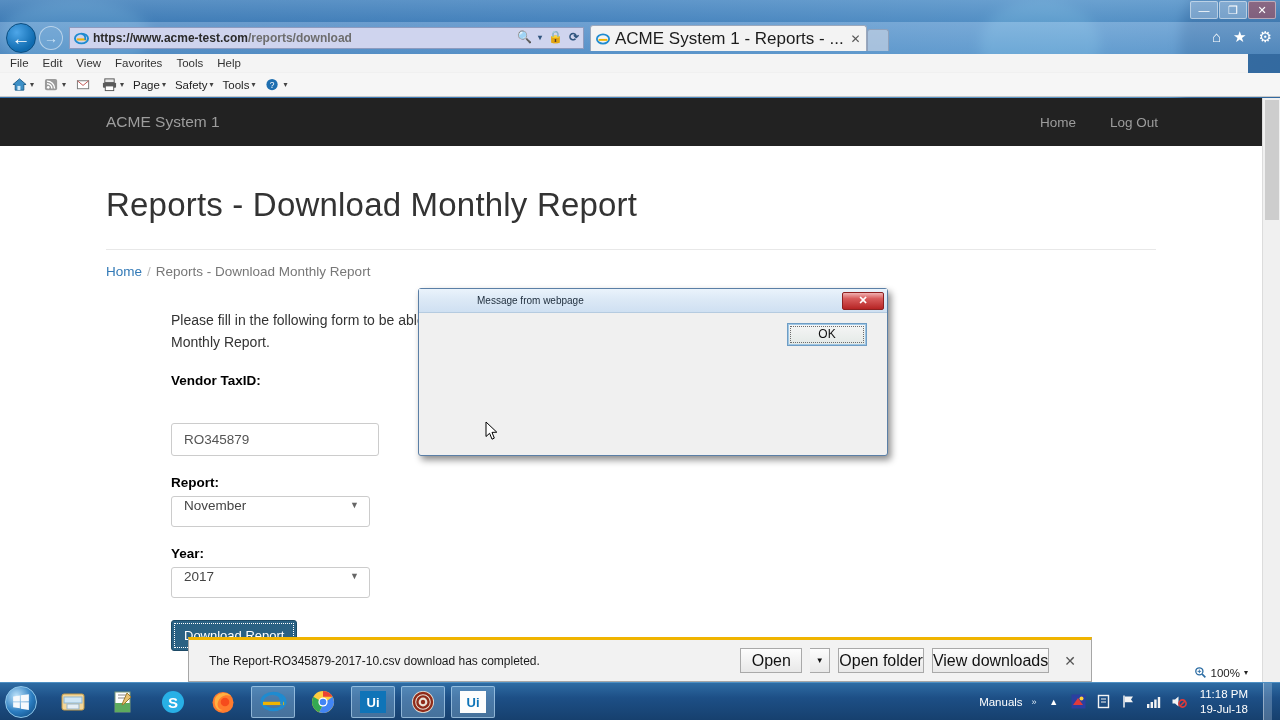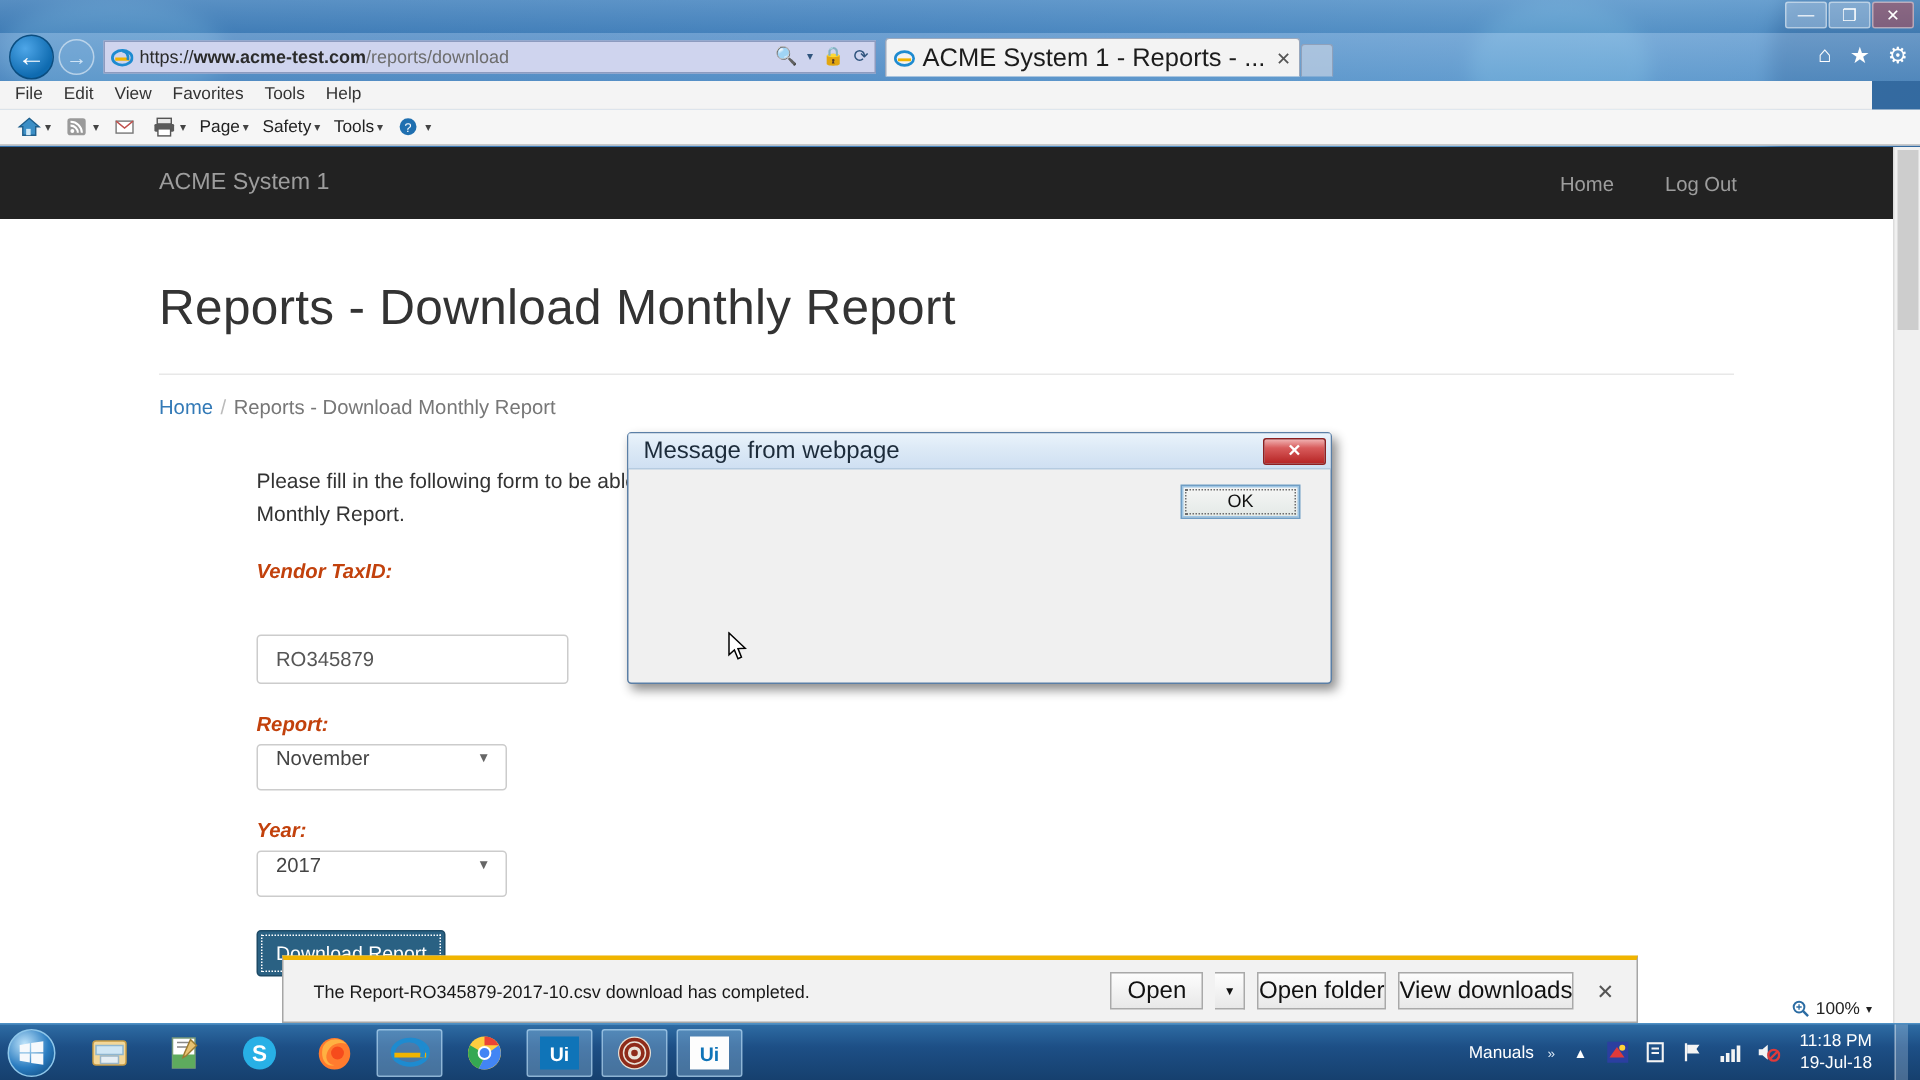--- a/index.html
+++ b/index.html
@@ -49,21 +49,21 @@
     justify-content:center; font-size:19px; line-height:1; font-weight:bold;
   }
   #fwd-btn {
     margin-left:3px; width:24px; height:24px; border-radius:50%;
     background: rgba(120,170,215,.45); border:1px solid rgba(255,255,255,.5);
     color:#cfe4f6; display:flex; align-items:center; justify-content:center; font-size:14px;
   }
   #address-bar {
     margin-left:6px; width:515px; height:22px; background:#cfd4ee;
     border:1px solid #8d9bbf; display:flex; align-items:center; padding:0 4px;
-    position:relative; overflow:hidden;
+    position:relative; overflow:hidden;font-weight:bold;
   }
   #addr-fav { width:15px; height:15px; margin-right:4px; }
   #addr-text { font-size:12px; color:#2b2b2b; white-space:nowrap; }
   #addr-text .dim { color:#6d6d6d; }
   #addr-icons { position:absolute; right:4px; top:2px; display:flex; gap:6px; align-items:center; color:#31557e; font-size:12px; }
 
   
   #tab-strip { position:absolute; left:590px; top:25px; display:flex; align-items:flex-end; }
   #tab1 {
     height:26px; min-width:182px; background:#f3f3f3; border:1px solid #9aa8bd;
@@ -109,27 +109,27 @@
 
   #page-body { padding:0 106px; }
   #page-title { font-size:33px; font-weight:400; color:#333; margin-top:40px; letter-spacing:.2px; }
   #title-rule { border-bottom:1px solid #e8e8e8; margin-top:25px; }
   #breadcrumb { margin-top:14px; font-size:13.5px; color:#777; }
   #breadcrumb a { color:#337ab7; text-decoration:none; }
   #breadcrumb .sep { color:#bbb; margin:0 5px; }
 
   #form-area { margin-left:65px; margin-top:30px; }
   .intro { font-size:14px; color:#333; line-height:1.6; max-width:400px; }
-  .field-label { font-weight:bold; font-size:13.5px; color:#c2410c; margin-top:19px; margin-bottom:6px;font-style:italic; }
+  .field-label { font-weight:bold; font-size:13.5px; color:#000000; margin-top:19px; margin-bottom:6px; }
   .text-input {
     width:208px; height:33px; border:1px solid #ccc; border-radius:3px;
     font-size:13.5px; color:#555; padding:0 12px; background:#fff; outline:none;margin-top:29px;
   }
   .select-box {
-    width:167px; height:31px; border:1px solid #ccc; border-radius:3px; background:#fff;
+    width:199px; height:31px; border:1px solid #ccc; border-radius:3px; background:#fff;
     display:flex; align-items:center; justify-content:space-between; padding:0 10px 12px 12px;
     font-size:13.5px; color:#444;
   }
   .select-arrow { font-size:9px; color:#666; }
   #download-report-btn {
     margin-top:22px; background:#2a6183; color:#fff; font-size:13px;
     border:1px solid #1d4a66; border-radius:3px; padding:7px 12px;
     outline:1px dotted #fff; outline-offset:-4px;
   }
 
@@ -167,21 +167,21 @@
     background:#f0f0f0; border:1px solid #5b7fa6; border-radius:3px;
     box-shadow:3px 4px 7px rgba(0,0,0,.45);
     display:flex; flex-direction:column;
   }
   #dialog-title-bar {
     height:24px; display:flex; align-items:center; justify-content:space-between;
     padding:0 3px 0 10px;
     background:linear-gradient(180deg,#eaf3fb 0%, #dce9f6 45%, #cfe0f2 100%);
     border-bottom:1px solid #b5cbe0;
   }
-  #dialog-title { font-size:16px; color:#1c2b3a; }
+  #dialog-title { font-size:10px; color:#1c2b3a;margin-left:48px; }
   #dialog-close {
     width:42px; height:18px; border-radius:2px;
     background:linear-gradient(180deg,#f0b1b1 0%, #d85c5c 35%, #b62424 100%);
     border:1px solid #8d2020; color:#fff; font-size:11px; font-weight:bold;
     display:flex; align-items:center; justify-content:center;
   }
   #dialog-content {
     flex:1; margin:4px 6px 0 6px; background:#fff; border:1px solid #b9c8d6;
     display:flex; align-items:center; padding:0 20px; gap:19px;
   }

